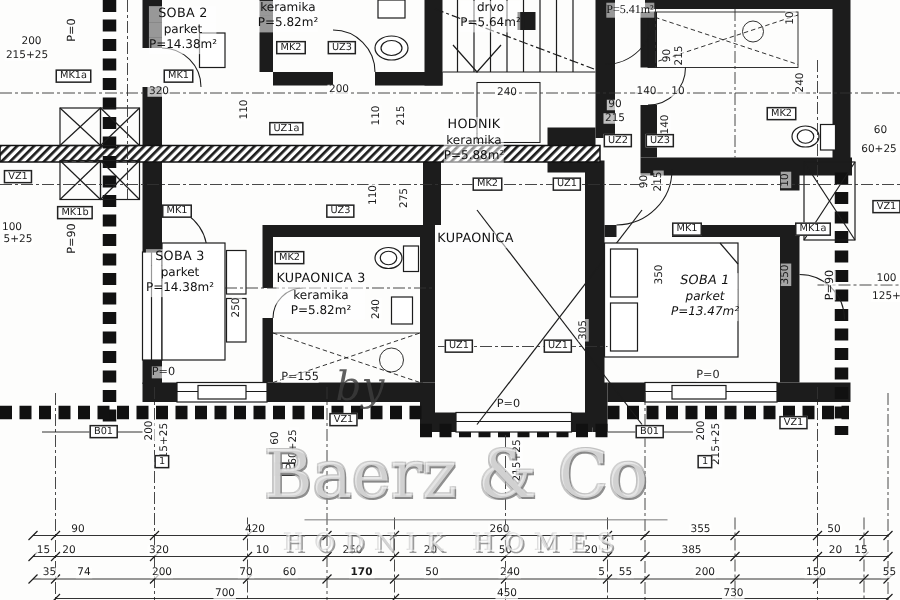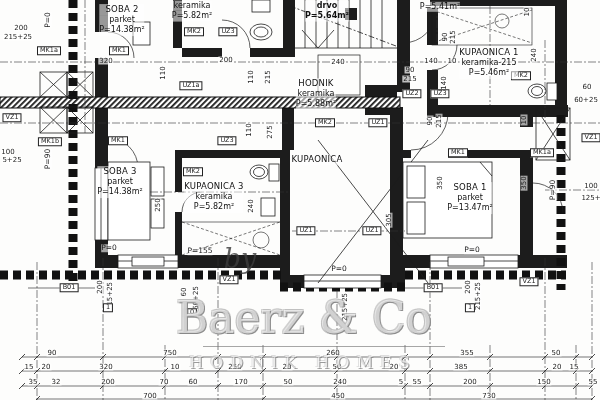--- a/index.html
+++ b/index.html
@@ -263,41 +263,41 @@
       <span class="dim" style="left: 591px; top: 186px;">100</span>
       <span class="dim" style="left: 591px; top: 198px;">125+</span>
       <span class="dim rot" style="left: 100px; top: 287px;">200</span>
       <span class="dim rot" style="left: 110px; top: 296px;">215+25</span>
       <span class="dim rot" style="left: 184px; top: 292px;">60</span>
       <span class="dim rot" style="left: 196px; top: 298px;">60+25</span>
       <span class="dim rot" style="left: 345px; top: 307px;">215+25</span>
       <span class="dim rot" style="left: 468px; top: 287px;">200</span>
       <span class="dim rot" style="left: 478px; top: 296px;">215+25</span>
       <span class="dim" style="left: 52px; top: 353px;">90</span>
-      <span class="dim" style="left: 170px; top: 353px;">750</span>
+      <span class="dim" style="left: 170px; top: 353px;">420</span>
       <span class="dim" style="left: 333px; top: 353px;">260</span>
       <span class="dim" style="left: 467px; top: 353px;">355</span>
       <span class="dim" style="left: 556px; top: 353px;">50</span>
       <span class="dim" style="left: 29px; top: 367px;">15</span>
       <span class="dim" style="left: 46px; top: 367px;">20</span>
       <span class="dim" style="left: 106px; top: 367px;">320</span>
       <span class="dim" style="left: 175px; top: 367px;">10</span>
       <span class="dim" style="left: 235px; top: 367px;">250</span>
       <span class="dim" style="left: 287px; top: 367px;">20</span>
       <span class="dim" style="left: 337px; top: 367px;">50</span>
       <span class="dim" style="left: 394px; top: 367px;">20</span>
       <span class="dim" style="left: 461px; top: 367px;">385</span>
       <span class="dim" style="left: 557px; top: 367px;">20</span>
       <span class="dim" style="left: 574px; top: 367px;">15</span>
       <span class="dim" style="left: 33px; top: 382px;">35</span>
-      <span class="dim" style="left: 56px; top: 382px;">32</span>
+      <span class="dim" style="left: 56px; top: 382px;">74</span>
       <span class="dim" style="left: 108px; top: 382px;">200</span>
       <span class="dim" style="left: 164px; top: 382px;">70</span>
       <span class="dim" style="left: 193px; top: 382px;">60</span>
-      <span class="dim" style="left: 241px; top: 382px;">170</span>
+      <span class="dim" style="left: 241px; top: 382px; font-weight: bold;">170</span>
       <span class="dim" style="left: 288px; top: 382px;">50</span>
       <span class="dim" style="left: 340px; top: 382px;">240</span>
       <span class="dim" style="left: 401px; top: 382px;">5</span>
       <span class="dim" style="left: 417px; top: 382px;">55</span>
       <span class="dim" style="left: 470px; top: 382px;">200</span>
       <span class="dim" style="left: 544px; top: 382px;">150</span>
       <span class="dim" style="left: 593px; top: 382px;">55</span>
       <span class="dim" style="left: 150px; top: 396px;">700</span>
       <span class="dim" style="left: 338px; top: 396px;">450</span>
       <span class="dim" style="left: 489px; top: 396px;">730</span>
@@ -337,51 +337,46 @@
       <span class="lvl rot" style="left: 553px; top: 190px;">P=90</span>
       <div class="room" style="left: 122px; top: 20px;">
         <span class="nm">SOBA 2</span>
         <span class="fl">parket</span>
         <span class="ar">P=14.38m²</span>
       </div>
       <div class="room" style="left: 192px; top: 11px;">
         <span class="fl">keramika</span>
         <span class="ar">P=5.82m²</span>
       </div>
-      <div class="room" style="left: 327px; top: 11px; font-weight: bold;">
+      <div class="room" style="left: 327px; top: 11px;">
         <span class="fl">drvo</span>
         <span class="ar">P=5.64m²</span>
       </div>
-      <div class="room" style="left: 440px; top: 7px;">
+      <div class="room" style="left: 420px; top: 7px; font-family: Liberation Serif, serif;">
         <span class="ar">P=5.41m²</span>
-      </div>
-      <div class="room" style="left: 489px; top: 63px;">
-        <span class="nm">KUPAONICA 1</span>
-        <span class="fl">keramika-215</span>
-        <span class="ar">P=5.46m²</span>
       </div>
       <div class="room" style="left: 316px; top: 94px;">
         <span class="nm">HODNIK</span>
         <span class="fl">keramika</span>
         <span class="ar">P=5.88m²</span>
       </div>
       <div class="room" style="left: 120px; top: 182px;">
         <span class="nm">SOBA 3</span>
         <span class="fl">parket</span>
         <span class="ar">P=14.38m²</span>
       </div>
       <div class="room" style="left: 214px; top: 197px;">
         <span class="nm">KUPAONICA 3</span>
         <span class="fl">keramika</span>
         <span class="ar">P=5.82m²</span>
       </div>
       <div class="room" style="left: 317px; top: 160px;">
         <span class="nm">KUPAONICA</span>
       </div>
-      <div class="room" style="left: 470px; top: 198px;">
+      <div class="room" style="left: 470px; top: 198px; font-style: italic;">
         <span class="nm">SOBA 1</span>
         <span class="fl">parket</span>
         <span class="ar">P=13.47m²</span>
       </div>
     </div>
 
 <div>
   <div class="wm-by">by</div>
   <div class="wm-brand">Baerz &amp; Co</div>
   <div class="wm-line"></div>

